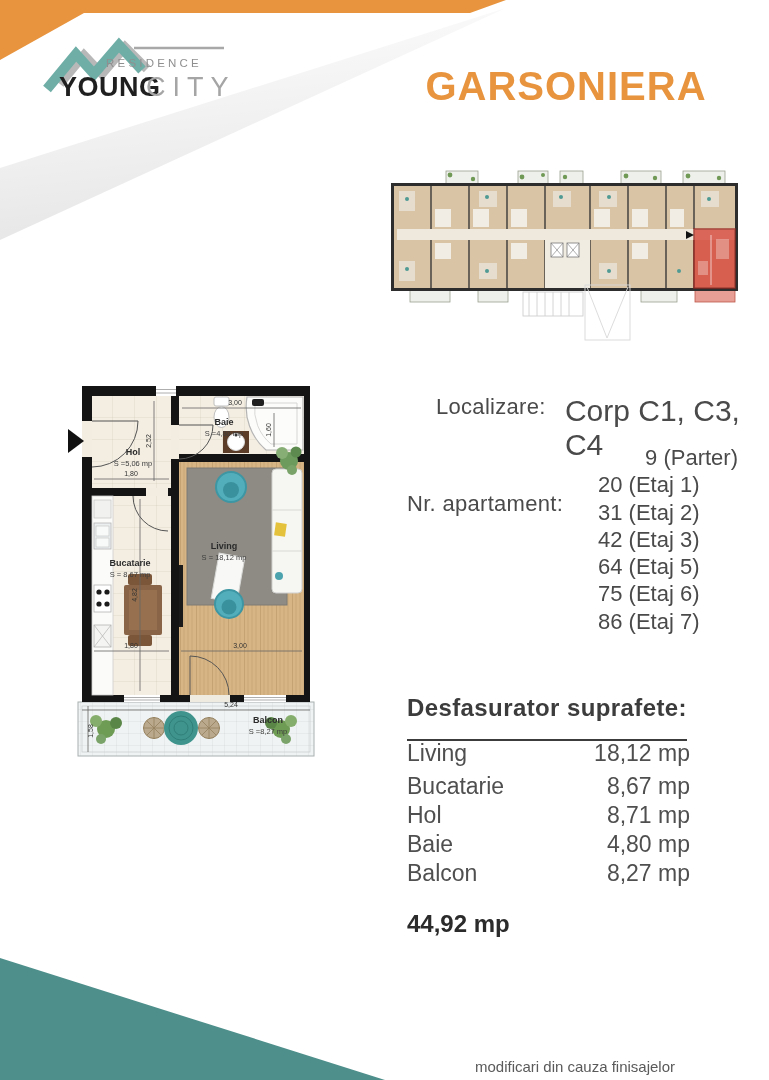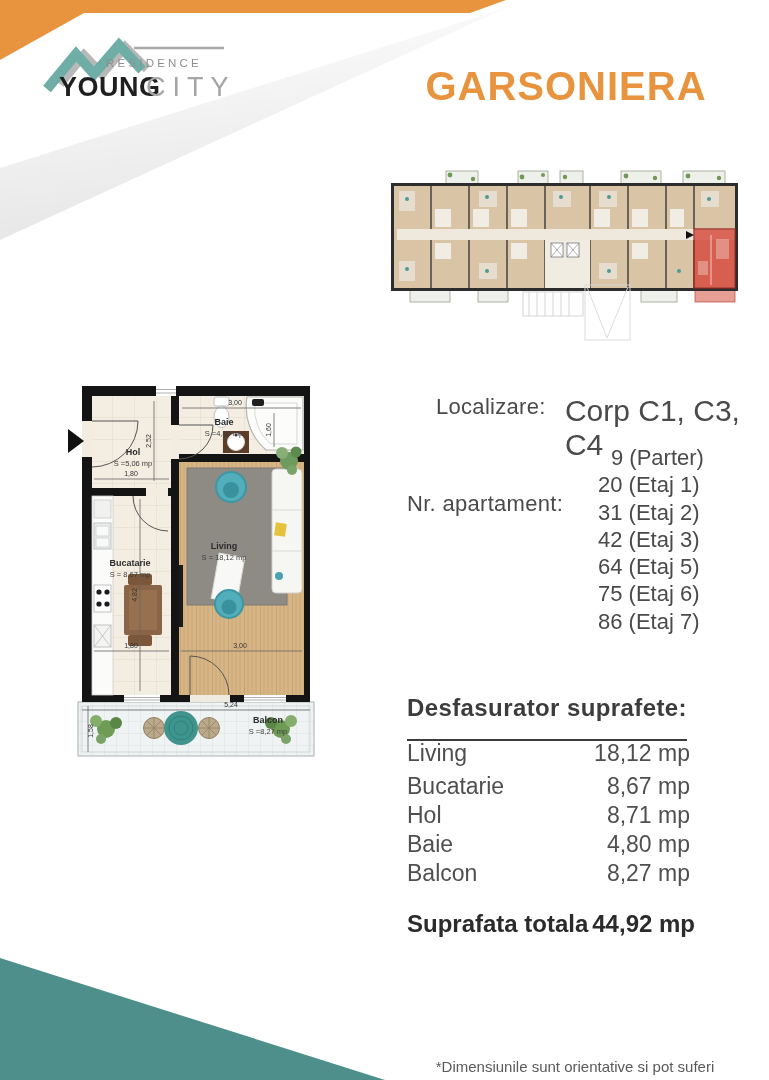--- a/index.html
+++ b/index.html
@@ -18,21 +18,21 @@
     color:#E8943E;
   }
 
   
   .info-label{font-size:22px;color:#4a4a4a;letter-spacing:.3px;}
   #row-localizare{top:394px;left:407px;display:flex;margin-left:29px;}
   #row-localizare .lbl{width:140px;}
   #row-localizare .val{font-size:30px;color:#4a4a4a;}
   #apart-label{top:444px;left:407px;margin-top:47px;}
   #apart-list{top:444px;left:598px;width:140px;font-size:22px;color:#4a4a4a;line-height:27.3px;}
-  #apart-list .ap-item:first-child{text-indent:13px;}
+  #apart-list .ap-item:first-child{text-indent:13px;text-align:right;}
 
   #suprafete-heading{
     top:694px;left:407px;font-size:24px;font-weight:700;color:#3c3c3c;
     letter-spacing:.4px;border-bottom:2.5px solid #3c3c3c;padding-bottom:17px;
   }
   #surface-table{top:740px;left:407px;width:283px;font-size:23px;color:#4f4f4f;}
   .srow{display:flex;justify-content:space-between;height:29px;align-items:baseline;}
   .srow:first-child{margin-bottom:4px;}
   #total-row{
     top:910px;left:407px;width:288px;display:flex;justify-content:space-between;
@@ -383,24 +383,22 @@
     <span>Baie</span>
     <span>4,80 mp</span>
   </div>
   <div class="srow">
     <span>Balcon</span>
     <span>8,27 mp</span>
   </div>
 </div>
 
 <div id="total-row" class="abs">
-  <span>Suprafata totala</span>
   <span>44,92 mp</span>
 </div>
 
 <svg id="teal-corner" width="385" height="122" viewBox="0 0 385 122">
   <polygon points="0,0 0,122 385,122" fill="#4E8F8B"></polygon>
 </svg>
 
 <div id="footer-note" class="abs">
-  <div>*Dimensiunile sunt orientative si pot suferi</div>
   <div>modificari din cauza finisajelor</div>
 </div>
 
 </body></html>

